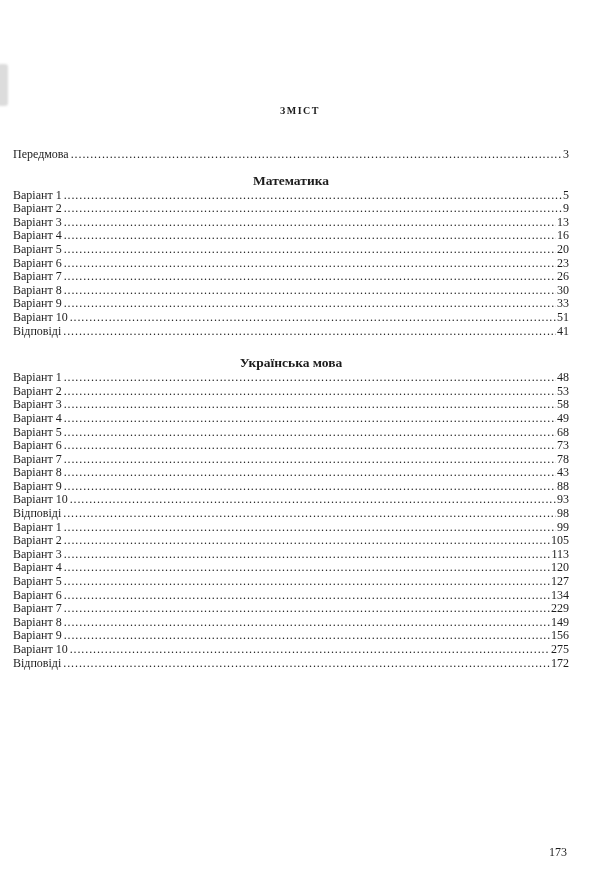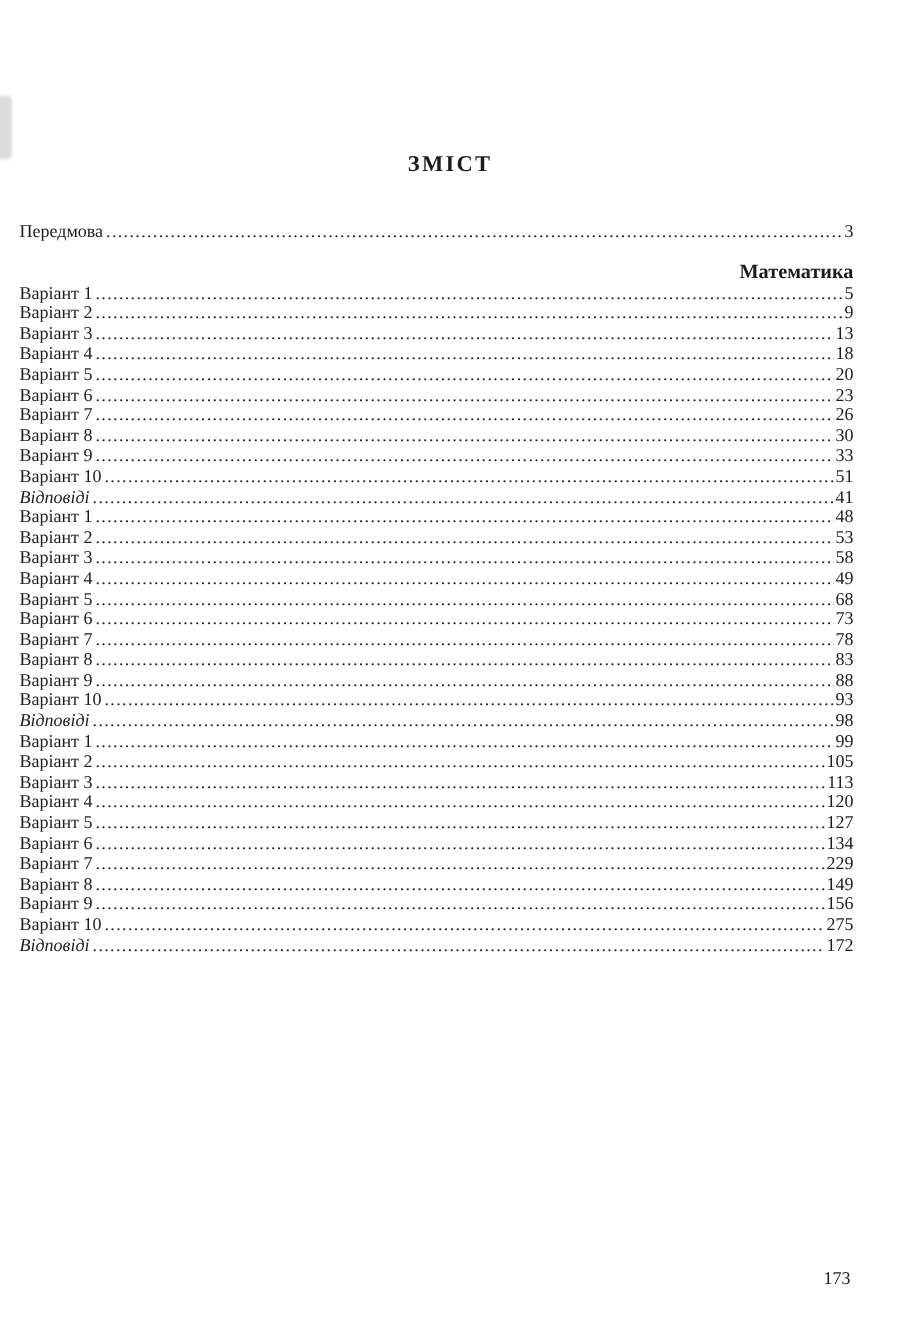--- a/index.html
+++ b/index.html
@@ -23,21 +23,21 @@
     width: 11px;
     height: 42px;
     background: #dcdcdc;
     border-radius: 3px;
     filter: blur(1.2px);
   }
   .toc-title {
     margin: 0;
     padding-top: 102px;
     text-align: center;
-    font-size: 15px;
+    font-size: 10px;
     font-weight: bold;
     letter-spacing: 1.5px;
     line-height: 17px;
   }
   .toc-row {
     display: flex;
     align-items: baseline;
     margin: 0 31px 0 13px;
     font-size: 12px;
     line-height: 13.6px;
@@ -57,31 +57,30 @@
   }
   .toc-dots::after {
     content: "......................................................................................................................................................................................................................................";
     letter-spacing: 0.9px;
   }
   .toc-page {
     white-space: nowrap;
   }
   .section-heading {
     margin: 17px 31px 1px 13px;
-    text-align: right;
+    text-align: center;
     font-size: 13.5px;
     font-weight: bold;
     line-height: 15px;
   }
   .toc-section:first-child .section-heading {
     margin-top: 11px;
   }
   
   .section-entries .toc-row:last-child .toc-label {
-    font-style: italic;
   }
   .footer-page-number {
     position: absolute;
     right: 33px;
     bottom: 37px;
     font-size: 12px;
     line-height: 14px;
   }
 </style>
 </head>
@@ -116,21 +115,21 @@
 
   <div class="toc-row">
     <span class="toc-label">Варіант 3</span>
     <span class="toc-dots"></span>
     <span class="toc-page">13</span>
   </div>
 
   <div class="toc-row">
     <span class="toc-label">Варіант 4</span>
     <span class="toc-dots"></span>
-    <span class="toc-page">18</span>
+    <span class="toc-page">16</span>
   </div>
 
   <div class="toc-row">
     <span class="toc-label">Варіант 5</span>
     <span class="toc-dots"></span>
     <span class="toc-page">20</span>
   </div>
 
   <div class="toc-row">
     <span class="toc-label">Варіант 6</span>
@@ -159,159 +158,160 @@
   <div class="toc-row">
     <span class="toc-label">Варіант 10</span>
     <span class="toc-dots"></span>
     <span class="toc-page">51</span>
   </div>
 
   <div class="toc-row">
     <span class="toc-label">Відповіді</span>
     <span class="toc-dots"></span>
     <span class="toc-page">41</span>
+  </div>
+</div>
+  </section>
+
+  <section class="toc-section">
+    <h2 class="section-heading">Українська мова</h2>
+    <div class="section-entries">
+  <div class="toc-row">
+    <span class="toc-label">Варіант 1</span>
+    <span class="toc-dots"></span>
+    <span class="toc-page">48</span>
+  </div>
+
+  <div class="toc-row">
+    <span class="toc-label">Варіант 2</span>
+    <span class="toc-dots"></span>
+    <span class="toc-page">53</span>
+  </div>
+
+  <div class="toc-row">
+    <span class="toc-label">Варіант 3</span>
+    <span class="toc-dots"></span>
+    <span class="toc-page">58</span>
+  </div>
+
+  <div class="toc-row">
+    <span class="toc-label">Варіант 4</span>
+    <span class="toc-dots"></span>
+    <span class="toc-page">49</span>
+  </div>
+
+  <div class="toc-row">
+    <span class="toc-label">Варіант 5</span>
+    <span class="toc-dots"></span>
+    <span class="toc-page">68</span>
+  </div>
+
+  <div class="toc-row">
+    <span class="toc-label">Варіант 6</span>
+    <span class="toc-dots"></span>
+    <span class="toc-page">73</span>
+  </div>
+
+  <div class="toc-row">
+    <span class="toc-label">Варіант 7</span>
+    <span class="toc-dots"></span>
+    <span class="toc-page">78</span>
+  </div>
+
+  <div class="toc-row">
+    <span class="toc-label">Варіант 8</span>
+    <span class="toc-dots"></span>
+    <span class="toc-page">43</span>
+  </div>
+
+  <div class="toc-row">
+    <span class="toc-label">Варіант 9</span>
+    <span class="toc-dots"></span>
+    <span class="toc-page">88</span>
+  </div>
+
+  <div class="toc-row">
+    <span class="toc-label">Варіант 10</span>
+    <span class="toc-dots"></span>
+    <span class="toc-page">93</span>
+  </div>
+
+  <div class="toc-row">
+    <span class="toc-label">Відповіді</span>
+    <span class="toc-dots"></span>
+    <span class="toc-page">98</span>
   </div>
 </div>
   </section>
 
   <section class="toc-section">
     <div class="section-entries">
   <div class="toc-row">
     <span class="toc-label">Варіант 1</span>
     <span class="toc-dots"></span>
-    <span class="toc-page">48</span>
+    <span class="toc-page">99</span>
   </div>
 
   <div class="toc-row">
     <span class="toc-label">Варіант 2</span>
     <span class="toc-dots"></span>
-    <span class="toc-page">53</span>
+    <span class="toc-page">105</span>
   </div>
 
   <div class="toc-row">
     <span class="toc-label">Варіант 3</span>
     <span class="toc-dots"></span>
-    <span class="toc-page">58</span>
+    <span class="toc-page">113</span>
   </div>
 
   <div class="toc-row">
     <span class="toc-label">Варіант 4</span>
     <span class="toc-dots"></span>
-    <span class="toc-page">49</span>
+    <span class="toc-page">120</span>
   </div>
 
   <div class="toc-row">
     <span class="toc-label">Варіант 5</span>
     <span class="toc-dots"></span>
-    <span class="toc-page">68</span>
+    <span class="toc-page">127</span>
   </div>
 
   <div class="toc-row">
     <span class="toc-label">Варіант 6</span>
     <span class="toc-dots"></span>
-    <span class="toc-page">73</span>
+    <span class="toc-page">134</span>
   </div>
 
   <div class="toc-row">
     <span class="toc-label">Варіант 7</span>
     <span class="toc-dots"></span>
-    <span class="toc-page">78</span>
+    <span class="toc-page">229</span>
   </div>
 
   <div class="toc-row">
     <span class="toc-label">Варіант 8</span>
     <span class="toc-dots"></span>
-    <span class="toc-page">83</span>
+    <span class="toc-page">149</span>
   </div>
 
   <div class="toc-row">
     <span class="toc-label">Варіант 9</span>
     <span class="toc-dots"></span>
-    <span class="toc-page">88</span>
+    <span class="toc-page">156</span>
   </div>
 
   <div class="toc-row">
     <span class="toc-label">Варіант 10</span>
     <span class="toc-dots"></span>
-    <span class="toc-page">93</span>
+    <span class="toc-page">275</span>
   </div>
 
   <div class="toc-row">
     <span class="toc-label">Відповіді</span>
     <span class="toc-dots"></span>
-    <span class="toc-page">98</span>
+    <span class="toc-page">172</span>
   </div>
 </div>
   </section>
-
-  <section class="toc-section">
-    <div class="section-entries">
-  <div class="toc-row">
-    <span class="toc-label">Варіант 1</span>
-    <span class="toc-dots"></span>
-    <span class="toc-page">99</span>
-  </div>
-
-  <div class="toc-row">
-    <span class="toc-label">Варіант 2</span>
-    <span class="toc-dots"></span>
-    <span class="toc-page">105</span>
-  </div>
-
-  <div class="toc-row">
-    <span class="toc-label">Варіант 3</span>
-    <span class="toc-dots"></span>
-    <span class="toc-page">113</span>
-  </div>
-
-  <div class="toc-row">
-    <span class="toc-label">Варіант 4</span>
-    <span class="toc-dots"></span>
-    <span class="toc-page">120</span>
-  </div>
-
-  <div class="toc-row">
-    <span class="toc-label">Варіант 5</span>
-    <span class="toc-dots"></span>
-    <span class="toc-page">127</span>
-  </div>
-
-  <div class="toc-row">
-    <span class="toc-label">Варіант 6</span>
-    <span class="toc-dots"></span>
-    <span class="toc-page">134</span>
-  </div>
-
-  <div class="toc-row">
-    <span class="toc-label">Варіант 7</span>
-    <span class="toc-dots"></span>
-    <span class="toc-page">229</span>
-  </div>
-
-  <div class="toc-row">
-    <span class="toc-label">Варіант 8</span>
-    <span class="toc-dots"></span>
-    <span class="toc-page">149</span>
-  </div>
-
-  <div class="toc-row">
-    <span class="toc-label">Варіант 9</span>
-    <span class="toc-dots"></span>
-    <span class="toc-page">156</span>
-  </div>
-
-  <div class="toc-row">
-    <span class="toc-label">Варіант 10</span>
-    <span class="toc-dots"></span>
-    <span class="toc-page">275</span>
-  </div>
-
-  <div class="toc-row">
-    <span class="toc-label">Відповіді</span>
-    <span class="toc-dots"></span>
-    <span class="toc-page">172</span>
-  </div>
-</div>
-  </section>
 </div>
 
   <div class="footer-page-number">173</div>
 </div>
 
 </body></html>

